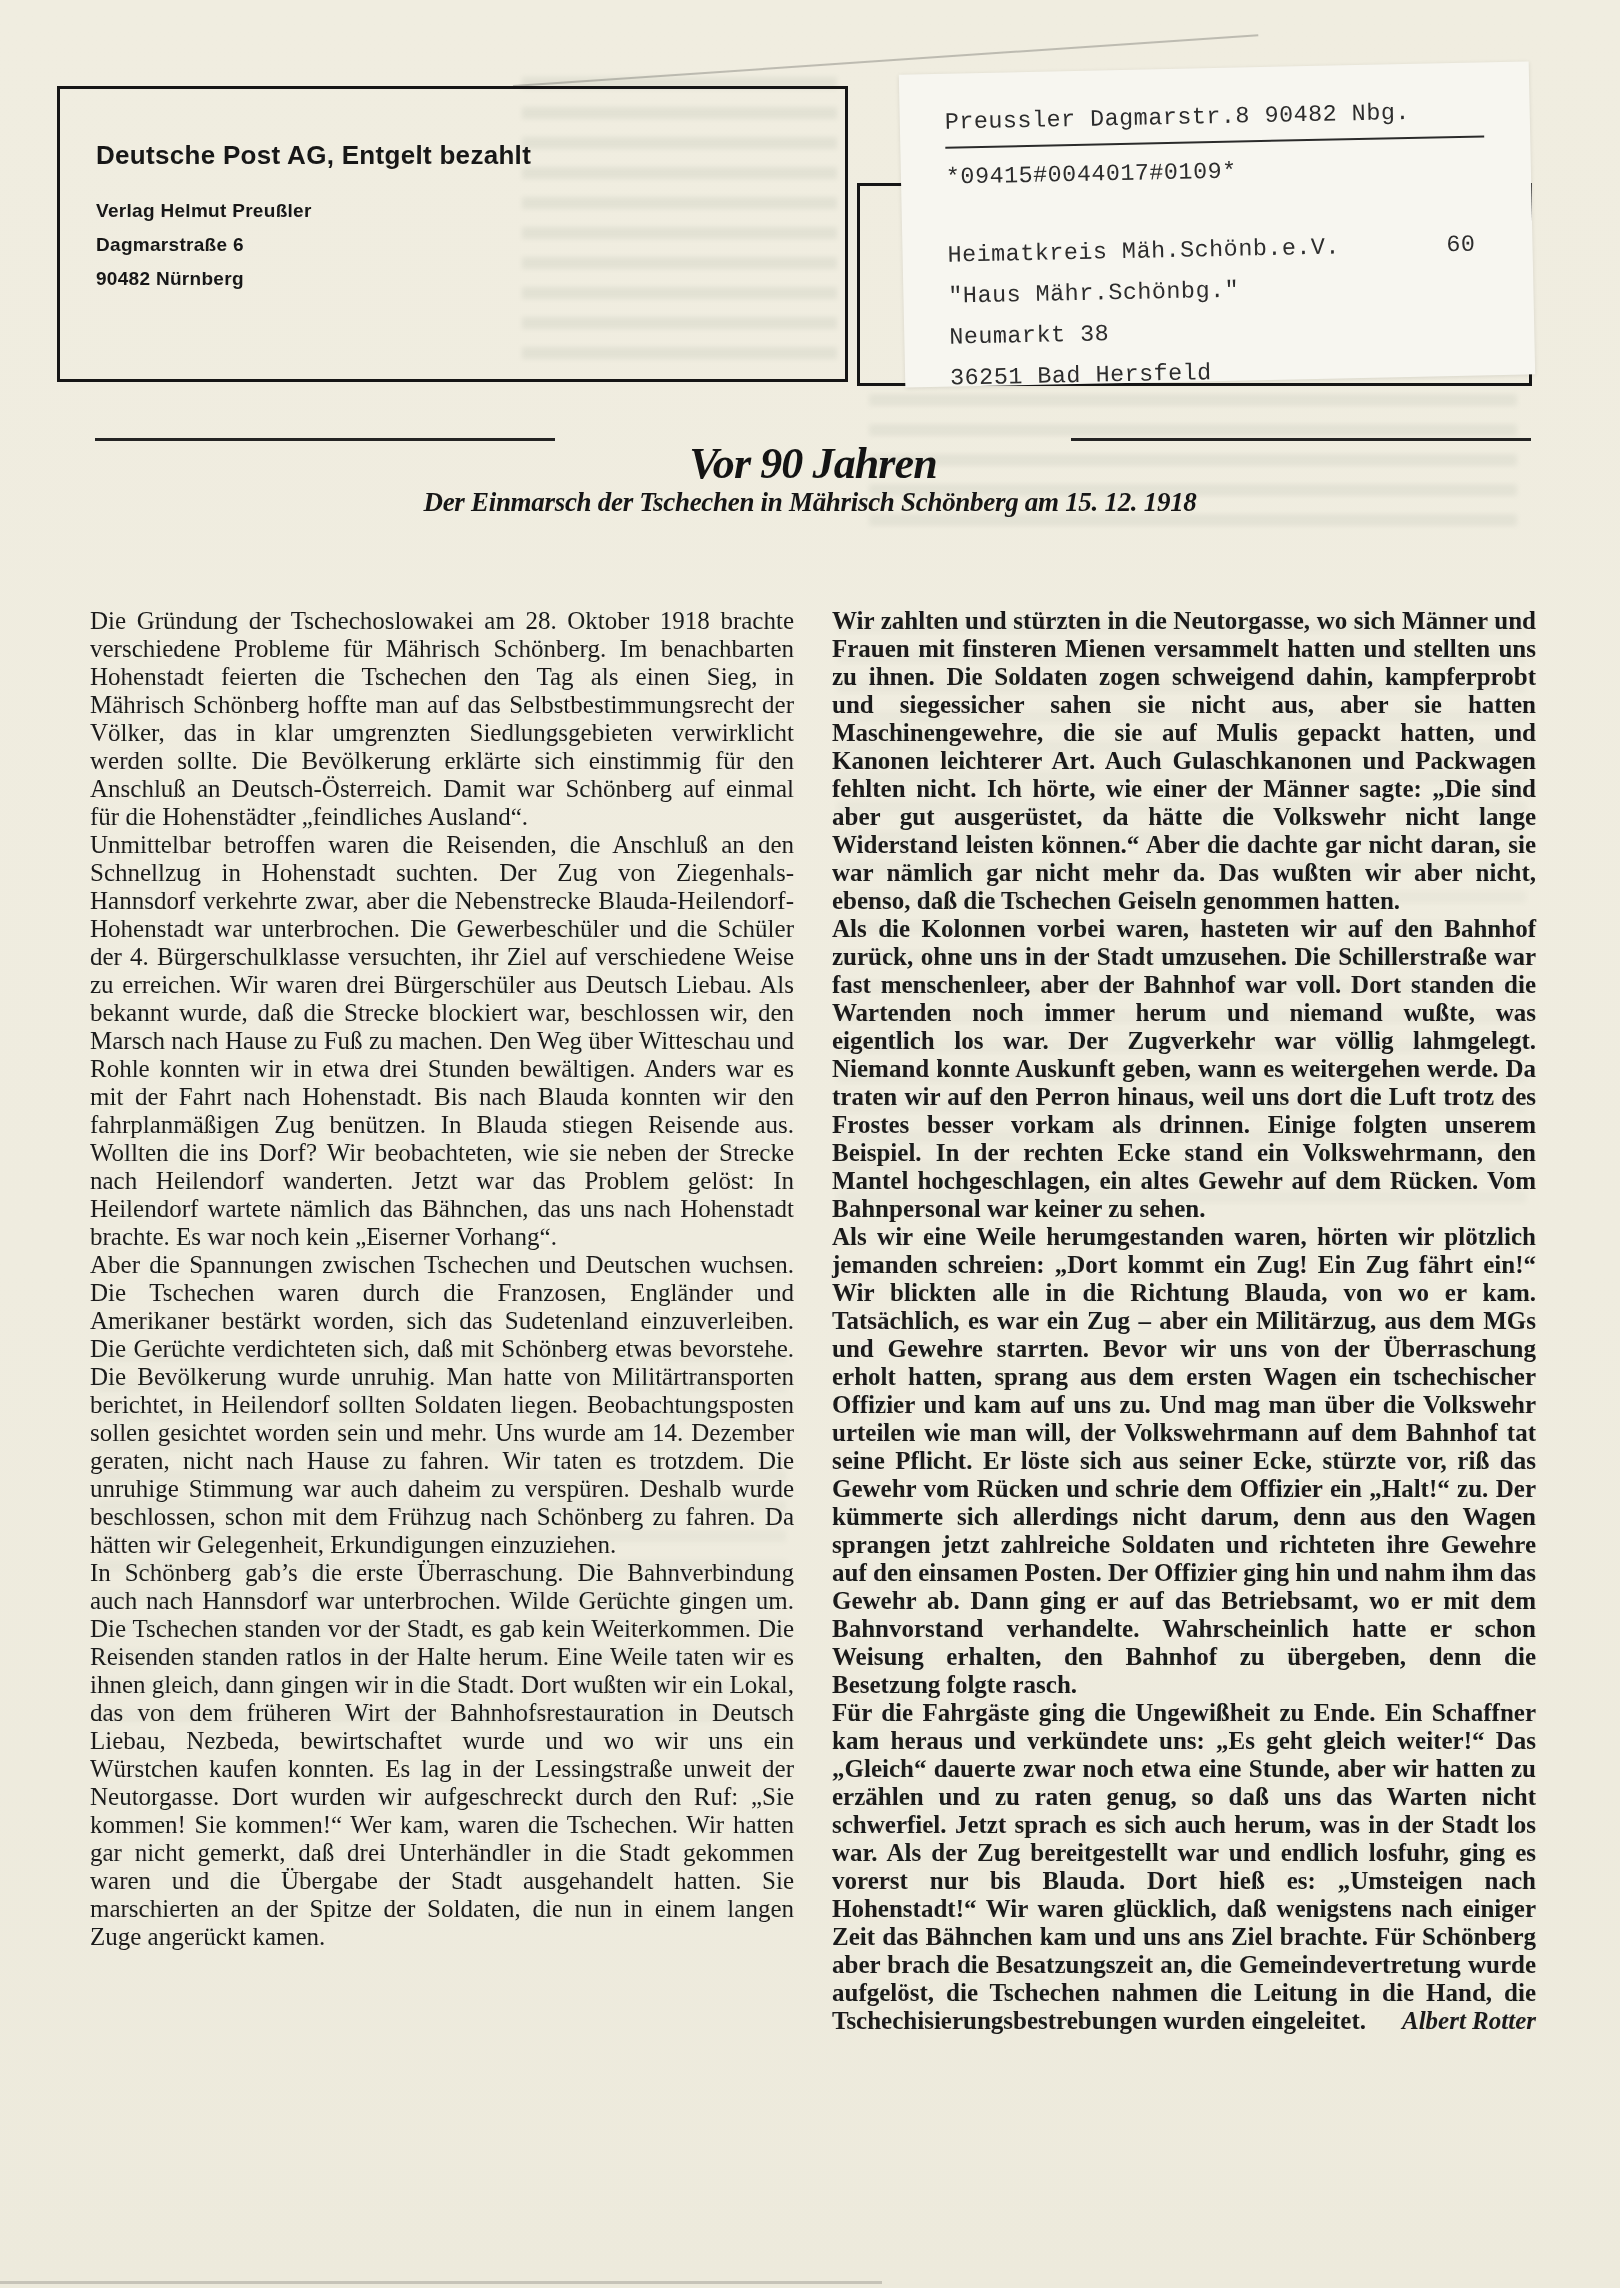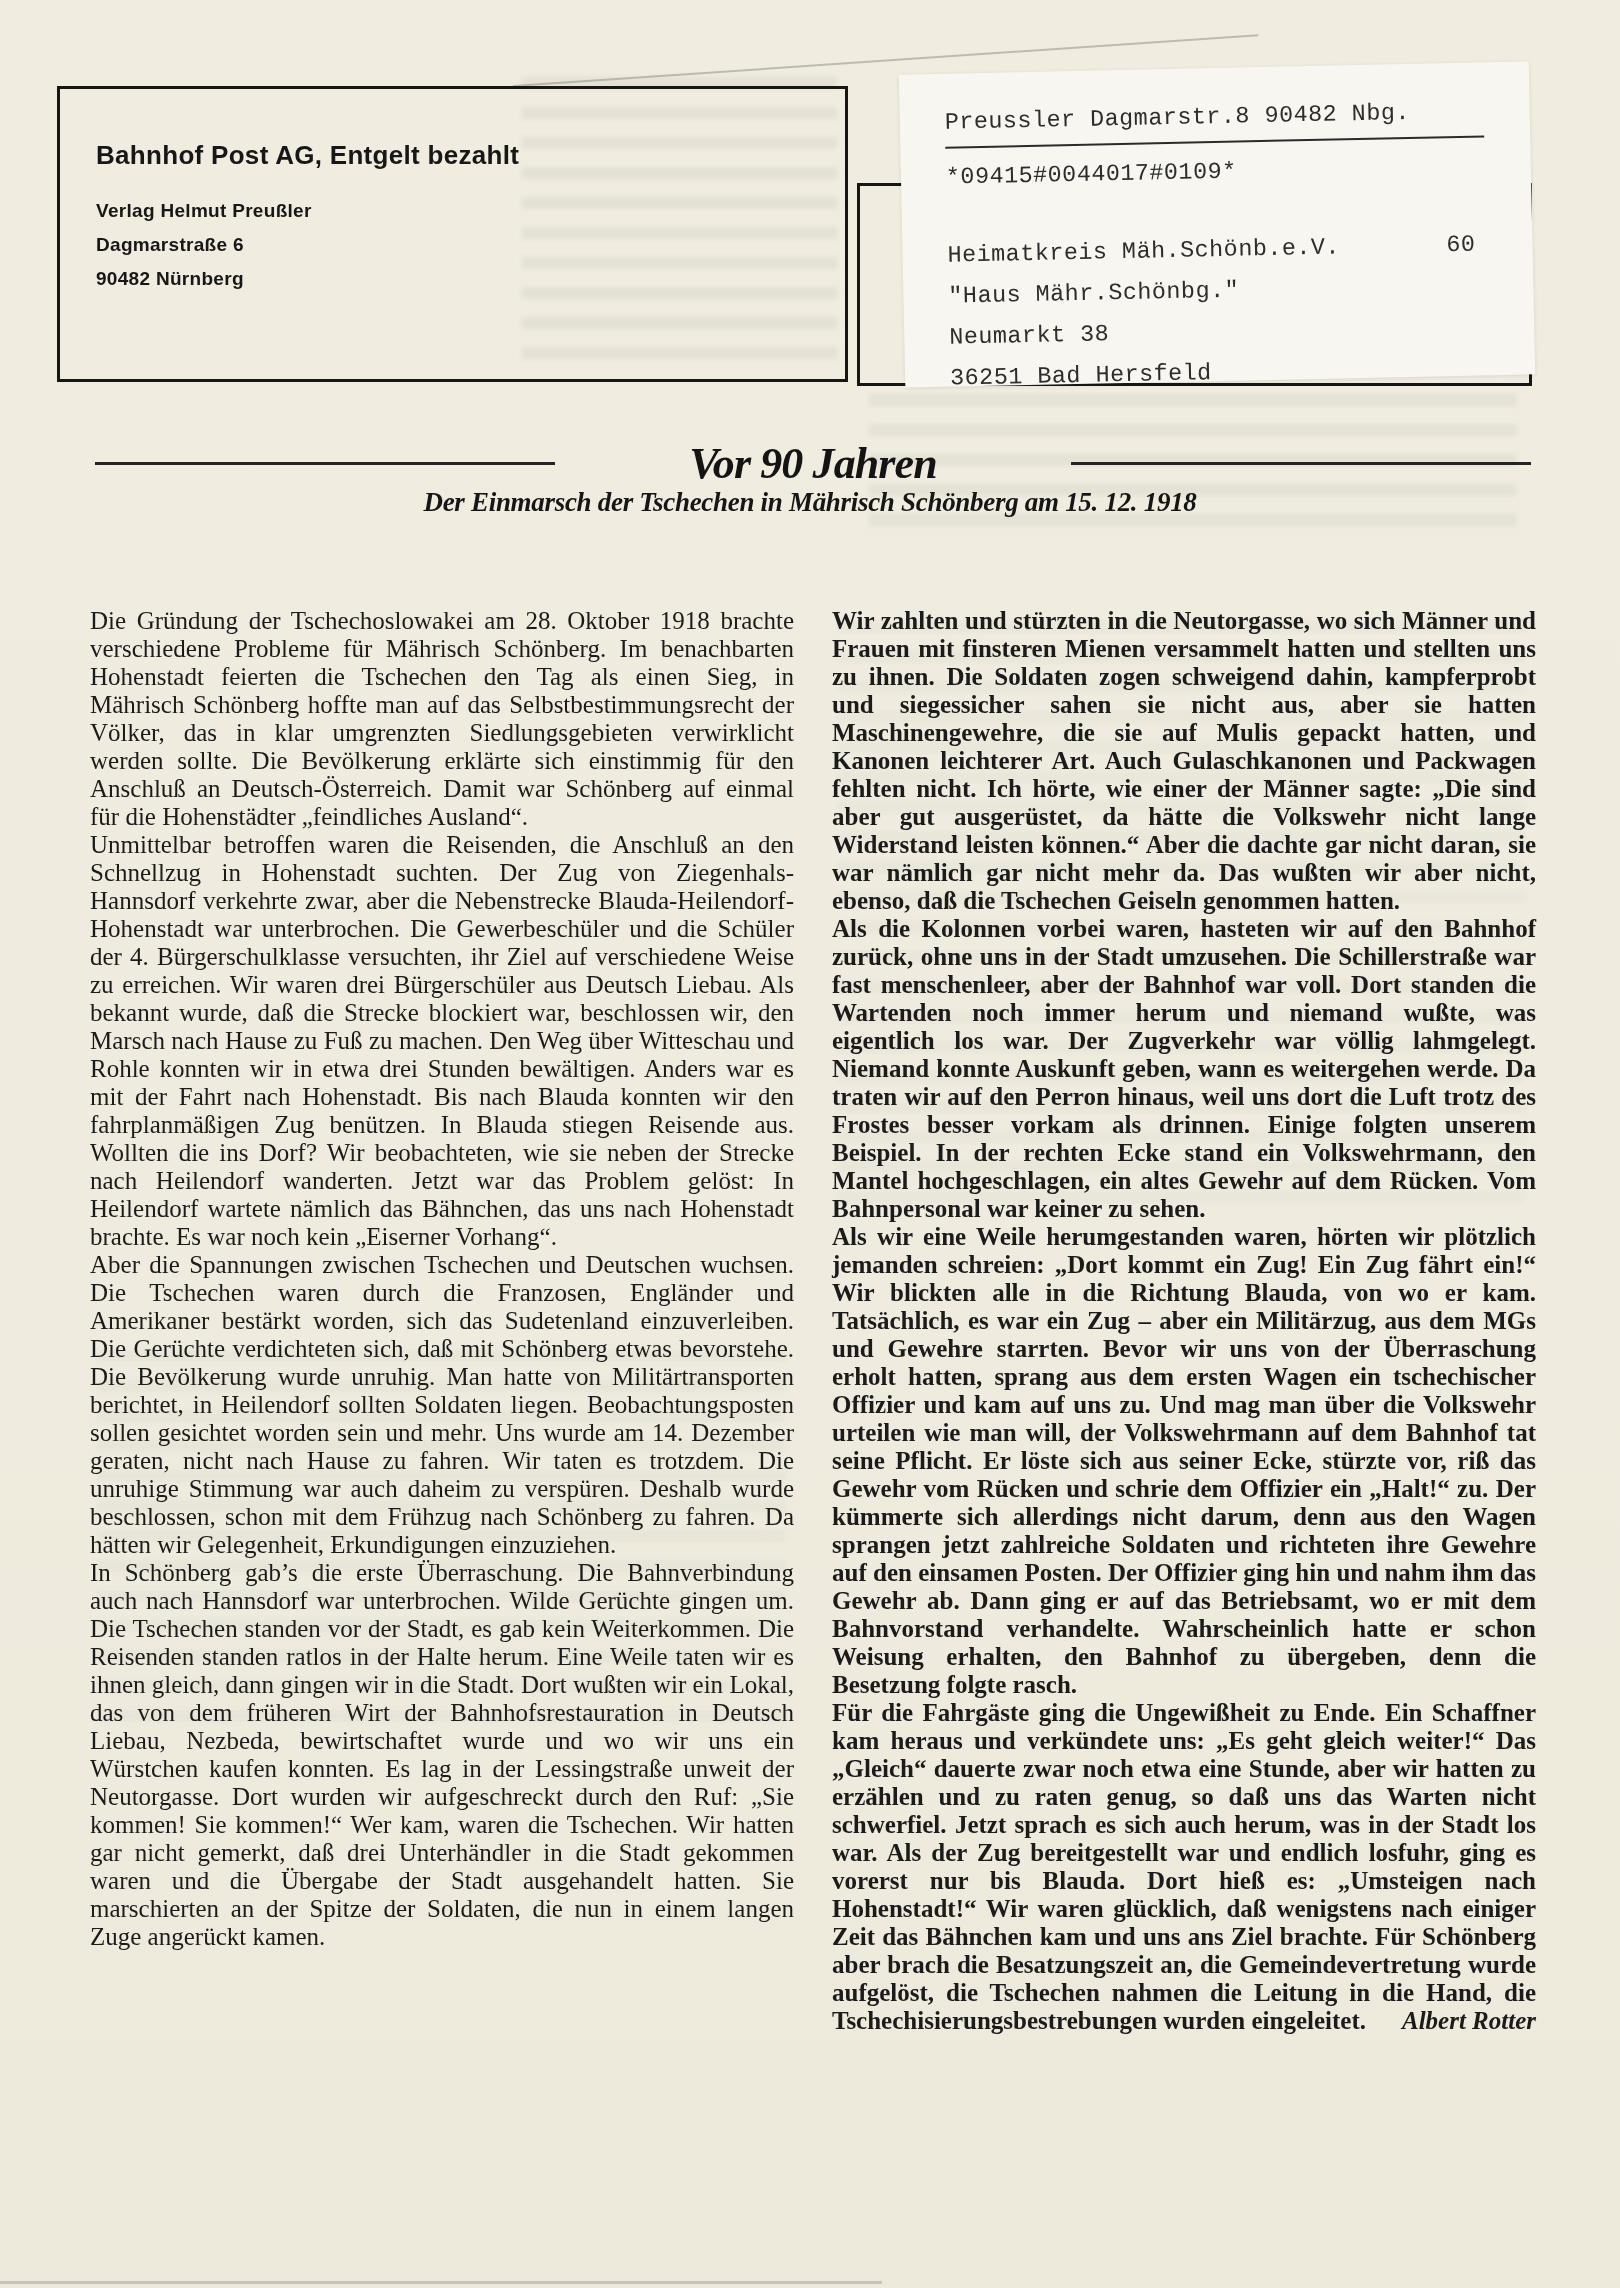--- a/index.html
+++ b/index.html
@@ -34,21 +34,21 @@
     background:#f7f6f0;transform:rotate(-1.2deg);box-sizing:border-box;
     padding:36px 23.4px 0 45px;color:#2d2d2d;
     font-family:"Liberation Mono","DejaVu Sans Mono",monospace;
     box-shadow:0 0.9px 4.5px rgba(0,0,0,.10);}
   .mono{font-size:23.4px;letter-spacing:0.5px;white-space:nowrap;}
   .label-rule{margin-top:10.8px;width:96%;height:2.7px;background:#2b2b2b;}
   .code-line{margin-top:16px;}
   .recipient{margin-top:45px;line-height:41px;}
   .recipient-row{display:flex;justify-content:space-between;width:94%;}
   
-  .title-row{position:absolute;left:95px;top:438px;width:1436px;display:flex;align-items:center;gap:6px;}
+  .title-row{position:absolute;left:95px;top:438px;width:1436px;display:flex;gap:6px;}
   .rule{flex:1;height:2.7px;background:#242424;}
   .title{margin:0 128px;font-size:44px;font-style:italic;font-weight:bold;
     letter-spacing:-0.9px;white-space:nowrap;color:#141414;}
   .subtitle{position:absolute;left:90px;top:487px;width:1440px;margin:0;text-align:center;
     font-size:27px;font-style:italic;font-weight:bold;letter-spacing:-0.3px;color:#161616;}
   
   .col{position:absolute;top:607px;width:704px;font-size:25px;line-height:28px;
     text-align:justify;hyphens:auto;-webkit-hyphens:auto;color:#1b1b1b;}
   .col-left{left:90px;}
   .col-right{left:832px;font-weight:bold;}
@@ -61,21 +61,21 @@
 <div class="page">
 
   <div class="sheet-edge"></div>
   <div class="ghost g1"></div>
   <div class="ghost g2"></div>
   <div class="ghost g3"></div>
   <div class="ghost g4"></div>
   <div class="bottom-edge"></div>
 
   <div class="sender-box">
-    <div class="sender-row2">Bahnhof Post AG, Entgelt bezahlt</div>
+    <div class="sender-row2">Deutsche Post AG, Entgelt bezahlt</div>
     <div class="sender-publisher">
       <div>Verlag Helmut Preußler</div>
       <div>Dagmarstraße 6</div>
       <div>90482 Nürnberg</div>
     </div>
   </div>
 
   <div class="address-outline"></div>
   <div class="address-label">
     <div class="mono">Preussler Dagmarstr.8 90482 Nbg.</div>

